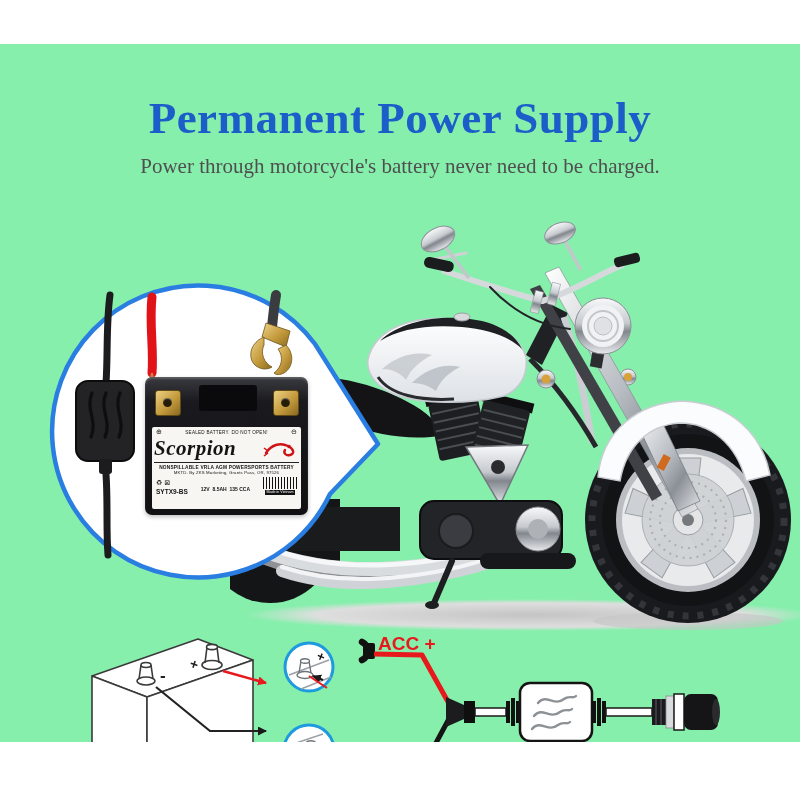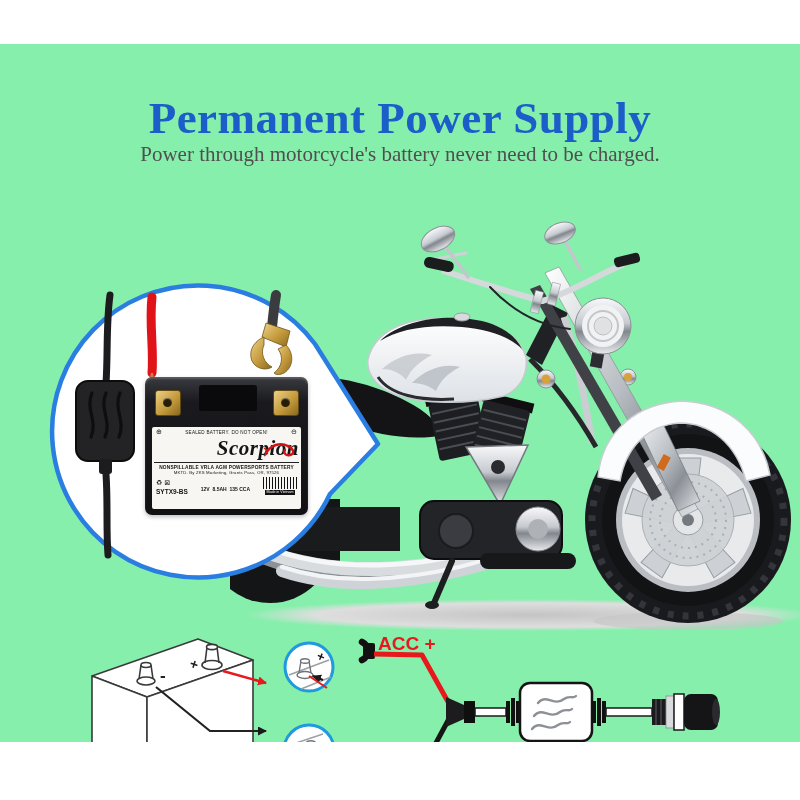--- a/index.html
+++ b/index.html
@@ -2,21 +2,21 @@
 <html><head>
 <meta charset="utf-8">
 <style>
   html,body{margin:0;padding:0;background:#fff;}
   .page{position:relative;width:800px;height:698px;background:#86efac;overflow:hidden;
         font-family:"Liberation Sans","DejaVu Sans",sans-serif;margin-top:44px;}
   
   .title{position:absolute;left:0;top:18px;width:800px;text-align:center;
          font-family:"Liberation Serif","DejaVu Serif",serif;
          font-weight:700;font-size:45px;letter-spacing:.5px;color:#1b5ec9;}
-  .subtitle{position:absolute;left:0;top:76px;width:800px;text-align:center;
+  .subtitle{position:absolute;left:0;top:88px;width:800px;text-align:center;
             font-family:"Liberation Serif","DejaVu Serif",serif;
             font-size:21px;line-height:27px;color:#4f4f4f;}
   
   .moto-svg{position:absolute;left:230px;top:165px;z-index:1;}
   .diagram-svg{position:absolute;left:60px;top:575px;z-index:2;}
   .bubble-svg{position:absolute;left:48px;top:235px;z-index:5;}
   
   .battery{position:absolute;left:145px;top:333px;width:163px;height:138px;z-index:6;
            background:linear-gradient(180deg,#3a3b40 0%,#1a1a1e 18%,#111114 100%);
            border-radius:7px;box-shadow:inset 0 2px 2px rgba(255,255,255,.18),0 2px 4px rgba(0,0,0,.25);}
@@ -24,21 +24,21 @@
   .battery .terminal{position:absolute;top:13px;width:24px;height:24px;border-radius:3px;
            background:linear-gradient(135deg,#ecd084 0%,#c49a3c 55%,#8a6a20 100%);border:1px solid #5f4a14;}
   .battery .terminal::after{content:"";position:absolute;left:7px;top:7px;width:9px;height:9px;border-radius:50%;
            background:#241d07;box-shadow:inset 0 1px 1px rgba(255,255,255,.4);}
   .battery .t-left{left:10px;} .battery .t-right{left:128px;}
   .label{position:absolute;left:7px;top:50px;width:149px;height:82px;background:#f7f6f2;border-radius:2px;
          color:#141414;overflow:hidden;}
   .label .hdr{display:flex;justify-content:space-between;align-items:center;padding:2px 4px 0 4px;}
   .label .sym{font-family:"DejaVu Sans",sans-serif;font-size:7px;line-height:7px;}
   .label .seal{font-size:4.6px;letter-spacing:.25px;}
-  .brandrow{position:relative;text-align:right;height:26px;border-bottom:1px solid #222;margin:0 2px;}
+  .brandrow{position:relative;text-align:left;height:26px;border-bottom:1px solid #222;margin:0 2px;}
   .brand{font-family:"Liberation Serif","DejaVu Serif",serif;font-style:italic;font-weight:700;
          font-size:21px;letter-spacing:.5px;line-height:25px;}
   .scorpion{position:absolute;right:0px;top:4px;}
   .tline{font-size:4.8px;font-weight:700;text-align:center;margin-top:2px;letter-spacing:.2px;}
   .mline{font-size:4.3px;text-align:center;letter-spacing:.15px;}
   .botrow{display:flex;justify-content:space-between;align-items:flex-end;padding:2px 4px 0 4px;}
   .iconcol{display:flex;flex-direction:column;align-items:flex-start;}
   .icons{font-family:"DejaVu Sans",sans-serif;font-size:7px;line-height:8px;letter-spacing:2px;}
   .model{font-size:6.5px;font-weight:700;margin-top:1px;}
   .specs{font-size:5px;font-weight:700;white-space:pre;margin-bottom:3px;}

